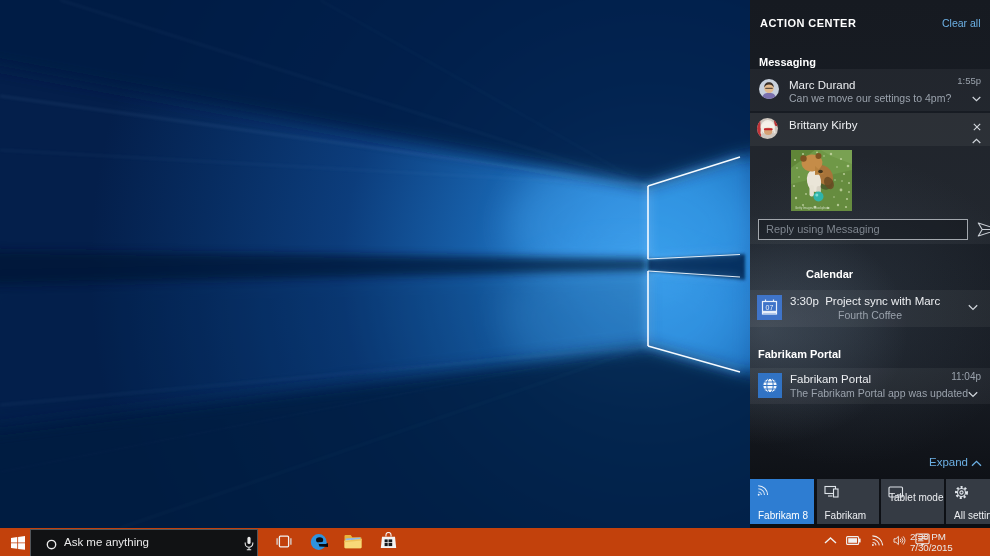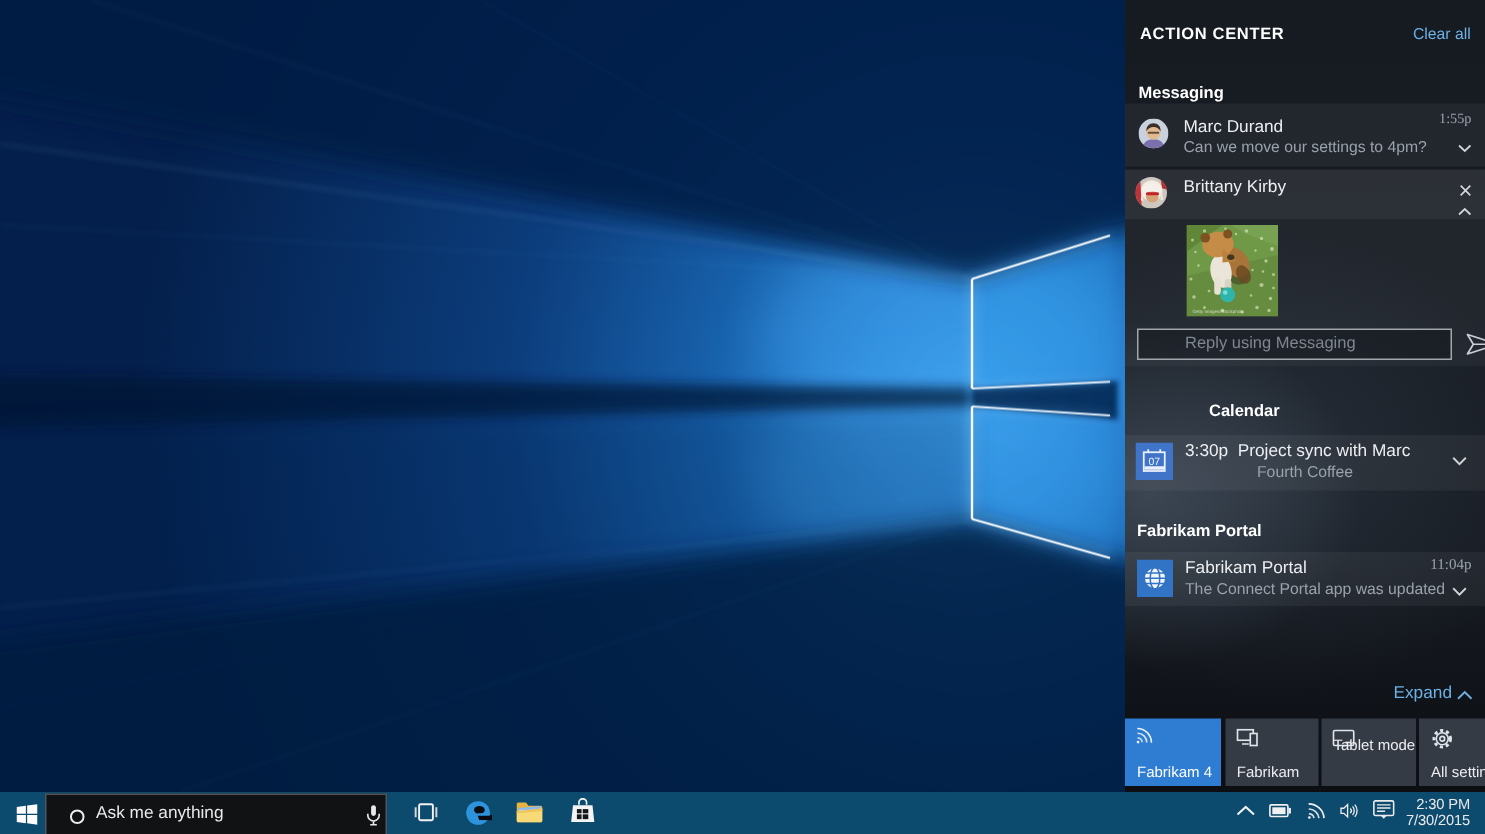--- a/index.html
+++ b/index.html
@@ -11,23 +11,23 @@
   #panelglow { position:absolute; left:0; top:0; width:260px; height:528px;
     background:
       radial-gradient(200px 160px at 14px 330px, rgba(118,138,158,0.32), rgba(118,138,158,0) 72%),
       radial-gradient(250px 210px at 95px 310px, rgba(95,115,135,0.19), rgba(95,115,135,0) 74%),
       linear-gradient(180deg, rgba(10,13,19,0.0) 0%, rgba(42,52,62,0.16) 45%, rgba(34,42,52,0.16) 70%, rgba(5,6,9,0.45) 92%, rgba(4,5,8,0.55) 100%);
   }
   .hdr { position:absolute; color:#fff; font-weight:bold; }
   .row { position:absolute; left:0; width:260px; background:rgba(255,255,255,0.05); }
   .name { position:absolute; color:#eceef1; font-size:11.5px; }
   .sub { position:absolute; color:#9aa2ac; font-size:10.5px; }
-  .time { position:absolute; right:9px; color:#9aa2ac; font-size:9.5px;font-family:Liberation Serif, serif; }
+  .time { position:absolute; right:9px; color:#9aa2ac; font-size:9.5px; }
   .link { color:#6cb0e4; }
-  #taskbar { position:absolute; left:0; top:528px; width:990px; height:28px; background:#0c4a6e; }
+  #taskbar { position:absolute; left:0; top:528px; width:990px; height:28px; background:#c2410c; }
   .abs { position:absolute; }
   svg { display:block; }
 </style>
 </head>
 <body>
 <div id="desktop">
   <svg width="990" height="528" viewBox="0 0 990 528">
     <defs>
       <radialGradient id="glow" cx="650" cy="268" r="560" gradientUnits="userSpaceOnUse">
         <stop offset="0" stop-color="#3fa2ee"></stop>
@@ -204,21 +204,21 @@
         <circle cx="12.5" cy="8.5" r="3.2" fill="#7e5222"></circle>
         <circle cx="27.5" cy="6" r="3" fill="#7e5222"></circle>
         <ellipse cx="29.5" cy="21.5" rx="2.4" ry="1.8" fill="#43351d"></ellipse>
       </g>
       <circle cx="27.5" cy="46.5" r="5" fill="#2fb4ab"></circle>
       <circle cx="25.8" cy="45" r="1.5" fill="#8ce4dc" opacity="0.85"></circle>
       <text x="4" y="58.5" font-family="Liberation Sans" font-size="3" fill="#ffffff" opacity="0.65">Getty Images/iStockphoto</text>
     </svg>
   </div>
 
-  <div class="abs" style="left:8px; top:219px; width:210px; height:21px; border:1px solid #a2a7ad; background:rgba(8,12,18,0.35);padding-left:24px;">
+  <div class="abs" style="left:8px; top:219px; width:210px; height:21px; border:1px solid #a2a7ad; background:rgba(8,12,18,0.35);">
     <div style="color:#7f868f; font-size:11px; line-height:19px; padding-left:7px;">Reply using Messaging</div>
   </div>
   <div class="abs" style="left:227px; top:221.5px;">
     <svg width="23" height="15" viewBox="0 0 23 15">
         <path d="M1.3,14 L21.5,7.5 L1.3,1 L5.2,7.5 Z M5.2,7.5 L21.5,7.5" stroke="#c9ced5" stroke-width="1.15" fill="none" stroke-linejoin="round"></path>
       </svg>
   </div>
 
   <div class="hdr" style="left:8px; top:268px; font-size:11px;margin-left:48px;">Calendar</div>
 
@@ -250,21 +250,21 @@
       <rect width="24" height="25" fill="#3173c4"></rect>
       <circle cx="12" cy="12.5" r="7.2" fill="#f2f6fb"></circle>
       <g stroke="#3173c4" fill="none" stroke-width="1">
         <circle cx="12" cy="12.5" r="7.2"></circle>
         <ellipse cx="12" cy="12.5" rx="3.2" ry="7.2"></ellipse>
         <path d="M4.8,12.5 L19.2,12.5 M5.8,9 L18.2,9 M5.8,16 L18.2,16"></path>
       </g>
     </svg>
   </div>
   <div class="name" style="left:40px; top:373px; font-size:11.5px;">Fabrikam Portal</div>
-  <div class="sub" style="left:40px; top:386.5px;">The Connect Portal app was updated</div>
+  <div class="sub" style="left:40px; top:386.5px;">The Fabrikam Portal app was updated</div>
   <div class="time" style="top:371px; font-size:10px;">11:04p</div>
   <div class="abs" style="right:12px; top:391px;">
       <svg width="10" height="7" viewBox="0 0 10 7">
         <path d="M0.8,1.2 L5,5.4 L9.2,1.2" stroke="#cfd4da" stroke-width="1.3" fill="none"></path>
       </svg>
     </div>
 
   <div class="abs link" style="right:22px; top:456px; font-size:11.5px;">Expand</div>
   <div class="abs" style="right:8px; top:459.5px;">
       <svg width="11" height="7" viewBox="0 0 11 7">
@@ -274,21 +274,21 @@
 
   <div class="abs" style="left:0px; top:479px; width:64px; height:45px; background:#2e7dd2;">
     <svg class="abs" style="left:6px; top:5px;" width="14" height="13" viewBox="0 0 14 13">
       <g stroke="#e9f1fa" fill="none" stroke-width="1.05">
         <path d="M2.2,1.7 A9.4,9.4 0 0 1 11.6,11.1"></path>
         <path d="M2.3,4.8 A6.2,6.2 0 0 1 8.5,11" opacity="0.9"></path>
         <path d="M2.4,7.9 A3,3 0 0 1 5.4,10.9" opacity="0.85"></path>
       </g>
       <circle cx="2.7" cy="10.7" r="0.95" fill="#e9f1fa"></circle>
     </svg>
-    <div class="abs" style="left:8px; top:31px; color:#fff; font-size:10px;">Fabrikam 4</div>
+    <div class="abs" style="left:8px; top:31px; color:#fff; font-size:10px;">Fabrikam 8</div>
   </div>
   <div class="abs" style="left:66.5px; top:479px; width:62px; height:45px; background:#353b44;">
     <svg class="abs" style="left:7px; top:6px;" width="16" height="14" viewBox="0 0 16 14">
       <g stroke="#dfe4ea" fill="none" stroke-width="1.1">
         <rect x="1" y="1.5" width="10.5" height="7"></rect>
         <path d="M4,11 L8.5,11"></path>
       </g>
       <rect x="9.5" y="4" width="4.5" height="8" fill="#353b44" stroke="#dfe4ea" stroke-width="1.1"></rect>
     </svg>
     <div class="abs" style="left:8px; top:31px; color:#eceef1; font-size:10px;">Fabrikam</div>
@@ -387,14 +387,14 @@
       <path d="M7.2,3.9 a2.3,2.3 0 0 1 0,3.2"></path>
       <path d="M8.7,2.6 a4.3,4.3 0 0 1 0,5.8"></path>
       <path d="M10.2,1.4 a6.3,6.3 0 0 1 0,8.2"></path>
     </g>
   </svg>
   <svg class="abs" style="left:915px; top:5px;" width="15" height="15" viewBox="0 0 15 15">
     <rect x="0.9" y="0.9" width="13.2" height="9.8" rx="1.1" stroke="#ececec" stroke-width="1.05" fill="none"></rect>
     <path d="M3,3.6 L12,3.6 M3,5.7 L12,5.7 M3,7.8 L8.4,7.8" stroke="#ececec" stroke-width="0.95"></path>
     <path d="M5.4,10.7 L9.6,10.7 L7.5,12.9 Z" fill="#ececec"></path>
   </svg>
-  <div class="abs" style="right:10px; top:2.5px; width:70px; text-align:right; color:#e9e9e9; font-size:9.8px; line-height:11.3px; letter-spacing:-0.1px;">2:30 PM<br>7/30/2015</div>
+  <div class="abs" style="right:10px; top:2.5px; width:70px; color:#e9e9e9; font-size:9.8px; line-height:11.3px; letter-spacing:-0.1px;">2:30 PM<br>7/30/2015</div>
 </div>
 
 </body></html>

